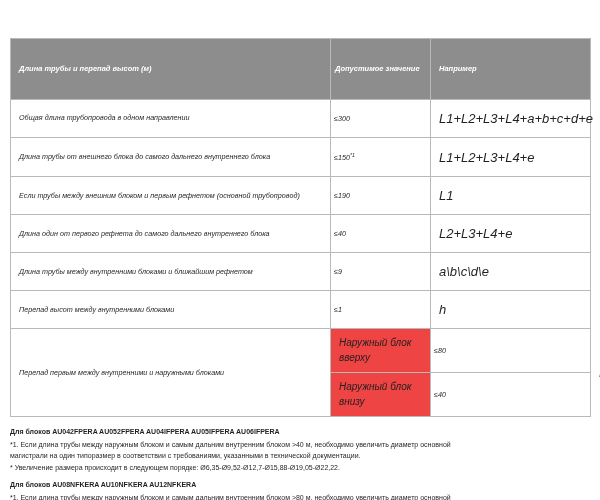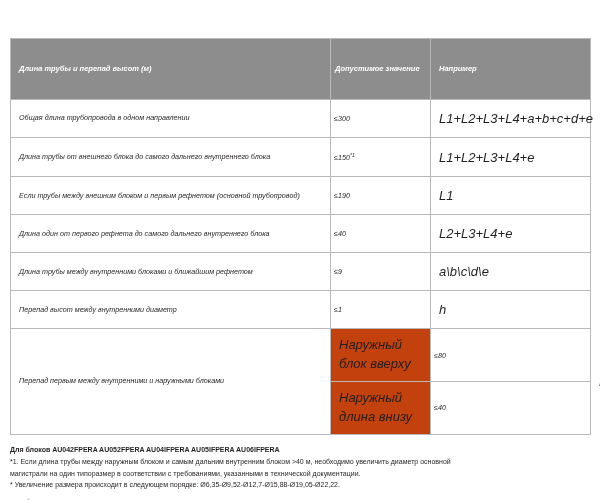--- a/index.html
+++ b/index.html
@@ -63,23 +63,23 @@
     background: #ffffff;
     padding: 14px 3px;
   }
   td.eg {
     font-size: 13px;
     text-align: left;
     padding: 0 8px;
     background: #ffffff;
   }
   td.sub {
-    font-size: 13px;
+    font-size: 10px;
     padding: 7px 8px;
-    background: #c2410c;
+    background: #ef4444;
     line-height: 1.45;
   }
   .sup {
     font-size: 5.2px;
     vertical-align: super;
   }
   .notes {
     width: 580px;
     margin: 10px auto 0 auto;
     font-size: 7px;
@@ -136,32 +136,32 @@
         <td class="lbl">Длина один от первого рефнета до самого дальнего внутреннего блока</td>
         <td class="val">≤40</td>
         <td class="eg">L2+L3+L4+e</td>
       </tr>
       <tr>
         <td class="lbl">Длина трубы между внутренними блоками и ближайшим рефнетом</td>
         <td class="val">≤9</td>
         <td class="eg">a\b\c\d\e</td>
       </tr>
       <tr>
-        <td class="lbl">Перепад высот между внутренними диаметр</td>
+        <td class="lbl">Перепад высот между внутренними блоками</td>
         <td class="val">≤1</td>
         <td class="eg">h</td>
       </tr>
       <tr>
         <td class="lbl" rowspan="2" style="width:165px">Перепад первым между внутренними и наружными блоками</td>
         <td class="sub">Наружный блок вверху</td>
         <td class="val">≤80</td>
         <td class="eg" rowspan="2">H</td>
       </tr>
       <tr>
-        <td class="sub">Наружный длина внизу</td>
+        <td class="sub">Наружный блок внизу</td>
         <td class="val">≤40</td>
       </tr>
     </tbody>
   </table>
 
   <div class="notes">
     <div class="block">
       <div class="hdr">Для блоков AU042FPERA AU052FPERA AU04IFPERA AU05IFPERA AU06IFPERA</div>
       <div class="line">*1. Если длина трубы между наружным блоком и самым дальним внутренним блоком &gt;40 м, необходимо увеличить диаметр основной</div>
       <div class="line">магистрали на один типоразмер в соответствии с требованиями, указанными в технической документации.</div>

